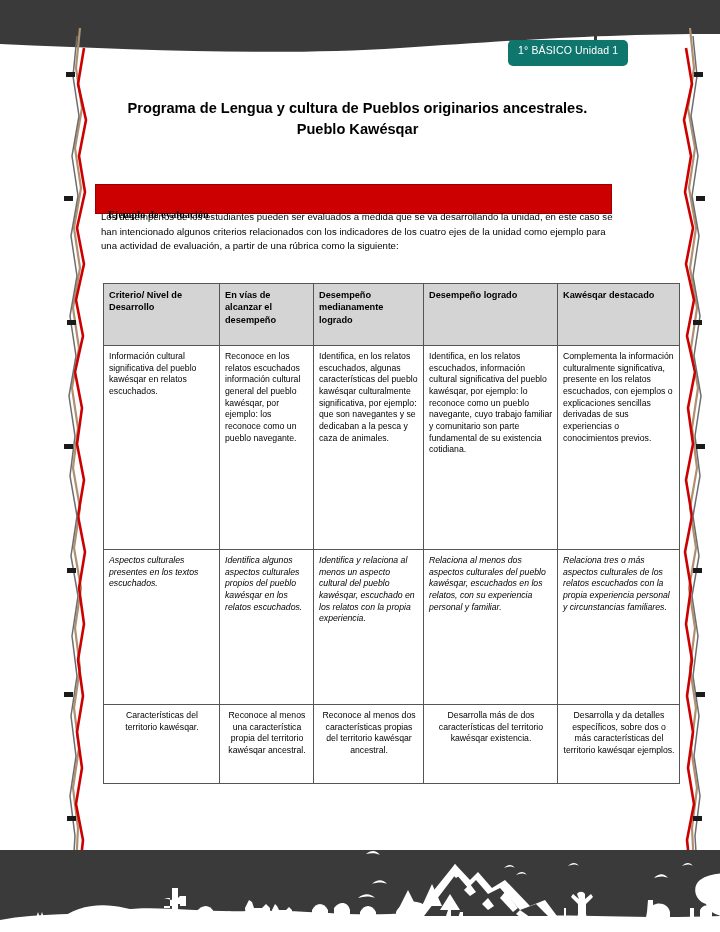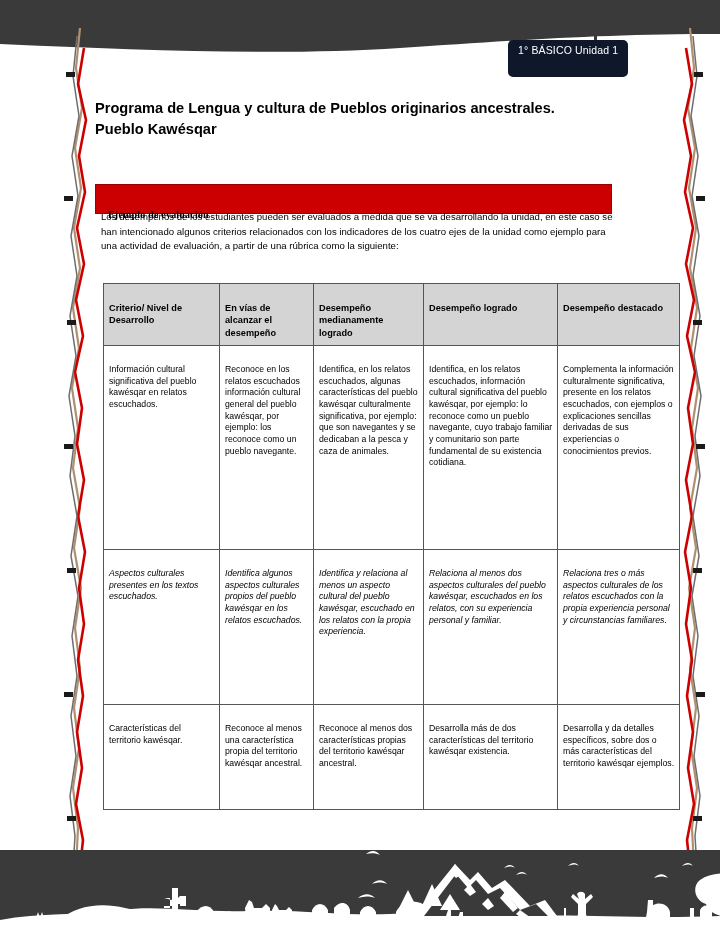--- a/index.html
+++ b/index.html
@@ -19,24 +19,24 @@
     top: 0; left: 0;
     width: 720px;
     height: 60px;
     z-index: 2;
   }
 
   #unit-badge {
     position: absolute;
     top: 40px;
     left: 508px;
-    background: #0f172a;
+    background: #0f766e;
     color: #ffffff;
     font-size: 10.5px;
-    padding: 4px 10px 21px 10px;
+    padding: 4px 10px 10px 10px;
     border-radius: 5px;
     letter-spacing: 0.15px;
     z-index: 4;
     white-space: nowrap;
   }
   #badge-stem {
     position: absolute;
     top: 33px;
     left: 594px;
     width: 3px;
@@ -71,20 +71,21 @@
     top: 0; left: 0;
     width: 720px;
     z-index: 3;
   }
 
   #doc-title {
     position: absolute;
     top: 98px;
     left: 95px;
     width: 525px;
+    text-align: center;
     font-size: 14.6px;
     font-weight: bold;
     line-height: 1.42;
     color: #000000;
   }
 
   #section-banner {
     position: absolute;
     top: 184px;
     left: 95px;
@@ -121,40 +122,40 @@
     position: absolute;
     top: 283px;
     left: 103px;
     width: 576px;
     border-collapse: collapse;
     table-layout: fixed;
   }
   #rubric-table td {
     border: 1px solid #555555;
     vertical-align: top;
-    padding: 18px 4px 5px 5px;
+    padding: 5px 4px 5px 5px;
     font-size: 8.7px;
     line-height: 1.34;
     color: #000000;
   }
   #rubric-table thead td {
     background: #d4d4d4;
     font-weight: bold;
     font-size: 9.2px;
     height: 62px;
   }
   .col-1 { width: 116px; }
   .col-2 { width: 94px;  }
   .col-3 { width: 110px; }
   .col-4 { width: 134px; }
   .col-5 { width: 122px; }
 
   .row-1 td { height: 204px; }
   .row-2 td { height: 155px; font-style: italic; }
-  .row-3 td { height: 105px; }
+  .row-3 td { height: 79px; text-align: center; }
 </style>
 </head>
 <body>
 
 <svg id="header-wave" viewBox="0 0 720 60" preserveAspectRatio="none">
   <path d="M0,0 L720,0 L720,34 C600,34 520,40 400,48 C280,56 140,50 0,44 Z" fill="#3a3a3a"></path>
 </svg>
 
 <div id="badge-stem"></div>
 <div id="unit-badge">1° BÁSICO Unidad 1</div>
@@ -216,21 +217,21 @@
 
   <p id="intro-paragraph">Los desempeños de los estudiantes pueden ser evaluados a medida que se va desarrollando la unidad, en este caso se han intencionado algunos criterios relacionados con los indicadores de los cuatro ejes de la unidad como ejemplo para una actividad de evaluación, a partir de una rúbrica como la siguiente:</p>
 
   <table id="rubric-table">
     <thead>
       <tr>
         <td class="col-1">Criterio/ Nivel de Desarrollo</td>
         <td class="col-2">En vías de alcanzar el desempeño</td>
         <td class="col-3">Desempeño medianamente logrado</td>
         <td class="col-4">Desempeño logrado</td>
-        <td class="col-5">Desempeño destacado</td>
+        <td class="col-5">Kawésqar destacado</td>
       </tr>
     </thead>
     <tbody>
       <tr class="row-1">
         <td class="col-1">Información cultural significativa del pueblo kawésqar en relatos escuchados.</td>
         <td class="col-2">Reconoce en los relatos escuchados información cultural general del pueblo kawésqar, por ejemplo: los reconoce como un pueblo navegante.</td>
         <td class="col-3">Identifica, en los relatos escuchados, algunas características del pueblo kawésqar culturalmente significativa, por ejemplo: que son navegantes y se dedicaban a la pesca y caza de animales.</td>
         <td class="col-4">Identifica, en los relatos escuchados, información cultural significativa del pueblo kawésqar, por ejemplo: lo reconoce como un pueblo navegante, cuyo trabajo familiar y comunitario son parte fundamental de su existencia cotidiana.</td>
         <td class="col-5">Complementa la información culturalmente significativa, presente en los relatos escuchados, con ejemplos o explicaciones sencillas derivadas de sus experiencias o conocimientos previos.</td>
       </tr>

